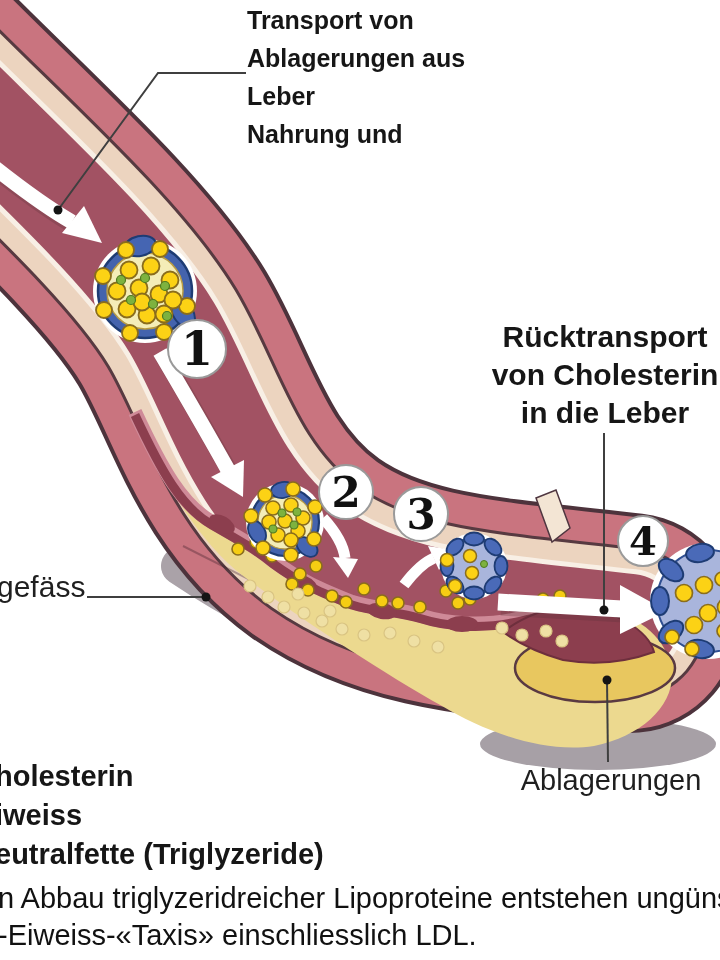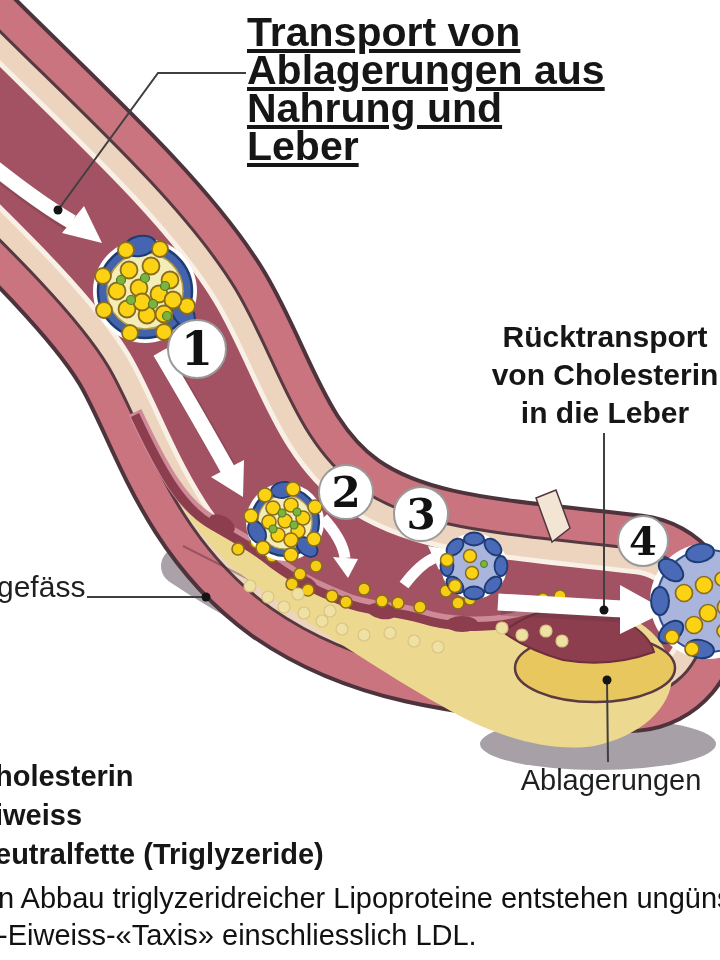--- a/index.html
+++ b/index.html
@@ -2,21 +2,21 @@
 <html><head>
 <meta charset="utf-8">
 <style>
   html,body{margin:0;padding:0;}
   body{width:720px;height:960px;position:relative;overflow:hidden;background:#ffffff;
        font-family:"Liberation Sans",sans-serif;color:#161616;}
   #stage{position:absolute;left:0;top:0;width:720px;height:960px;}
   svg{position:absolute;left:0;top:0;}
   .lbl{position:absolute;white-space:nowrap;}
   .lbl span{display:block;}
-  .transport{left:247px;top:13px;font-size:41px;line-height:38px;font-weight:bold;text-decoration:underline;}
+  .transport{left:247px;top:1px;font-size:25px;line-height:38px;font-weight:bold;}
   .ruecktransport{left:474px;top:318px;width:262px;text-align:center;font-size:30px;line-height:38px;font-weight:bold;}
   .gefaess{left:-3px;top:570px;font-size:30px;font-weight:400;color:#1f1f1f;}
   .ablagerungen{left:480px;top:764px;width:262px;text-align:center;font-size:29px;font-weight:400;color:#1f1f1f;}
   .legend{left:-5px;top:757px;font-size:29px;line-height:39px;font-weight:bold;}
   .caption{left:-2px;top:880px;font-size:29px;line-height:37px;font-weight:400;color:#111;}
 </style>
 </head>
 <body>
 
 <div id="stage">
@@ -279,22 +279,22 @@
     <g>
       <circle cx="643" cy="541" r="25" fill="#ffffff" stroke="#9a9a9a" stroke-width="2"></circle>
       <text x="643" y="555" font-size="40">4</text>
     </g>
   </g>
 </svg>
 
 <div class="lbl transport">
   <span>Transport von</span>
   <span>Ablagerungen aus</span>
+  <span>Leber</span>
   <span>Nahrung und</span>
-  <span>Leber</span>
 </div>
 
 <div class="lbl ruecktransport">
   <span>Rücktransport</span>
   <span>von Cholesterin</span>
   <span>in die Leber</span>
 </div>
 
 <div class="lbl gefaess">
   <span>gefäss</span>

